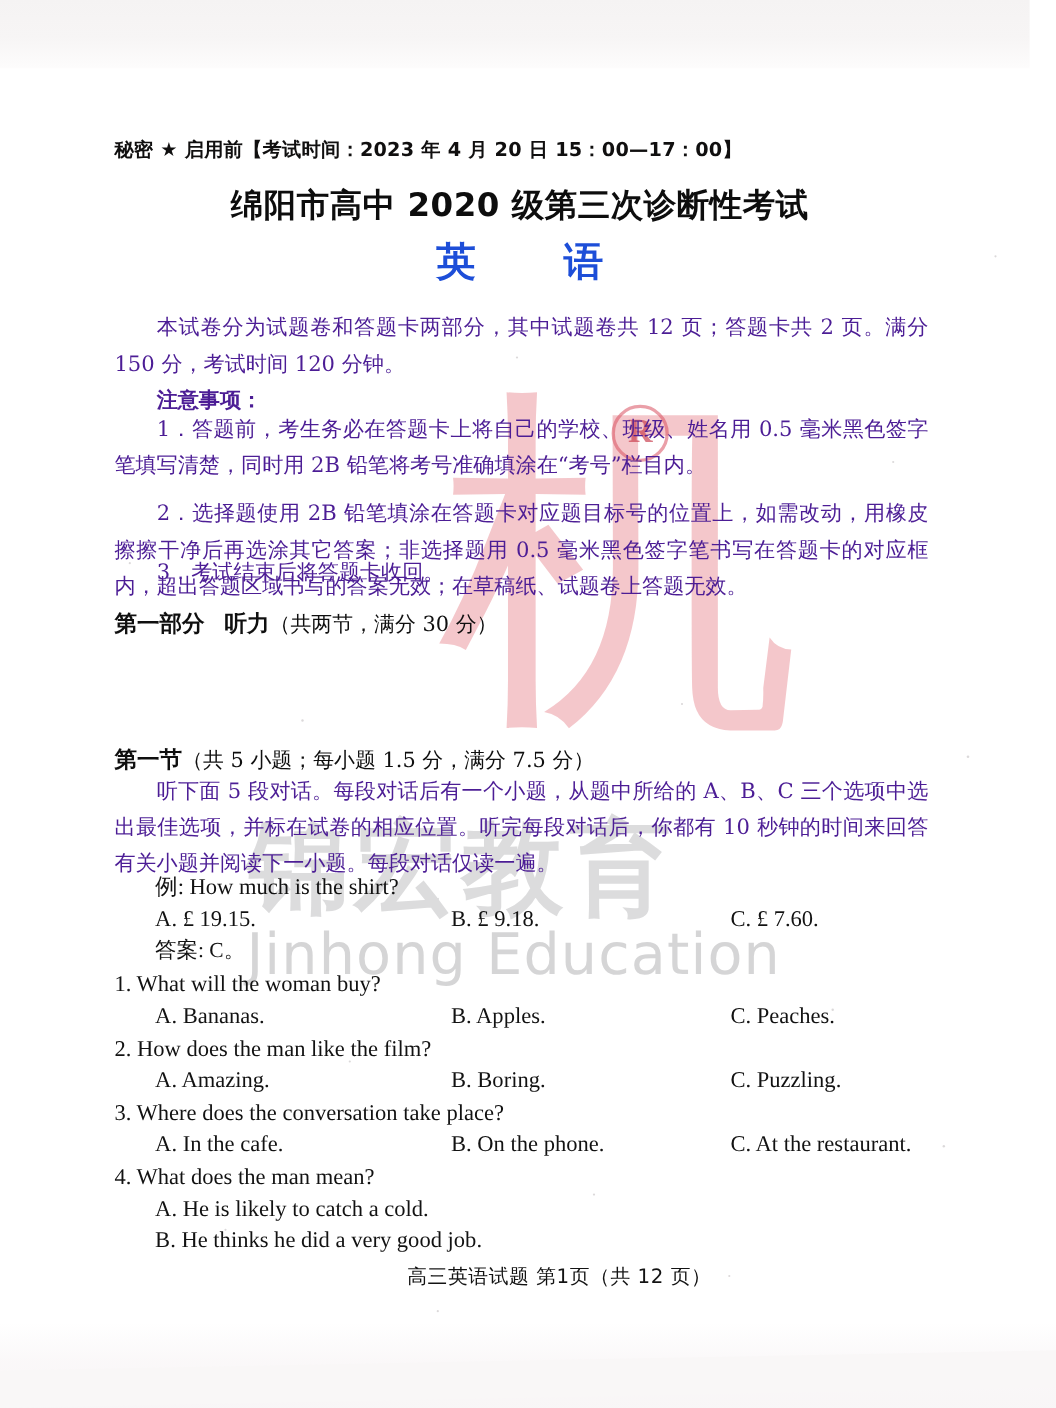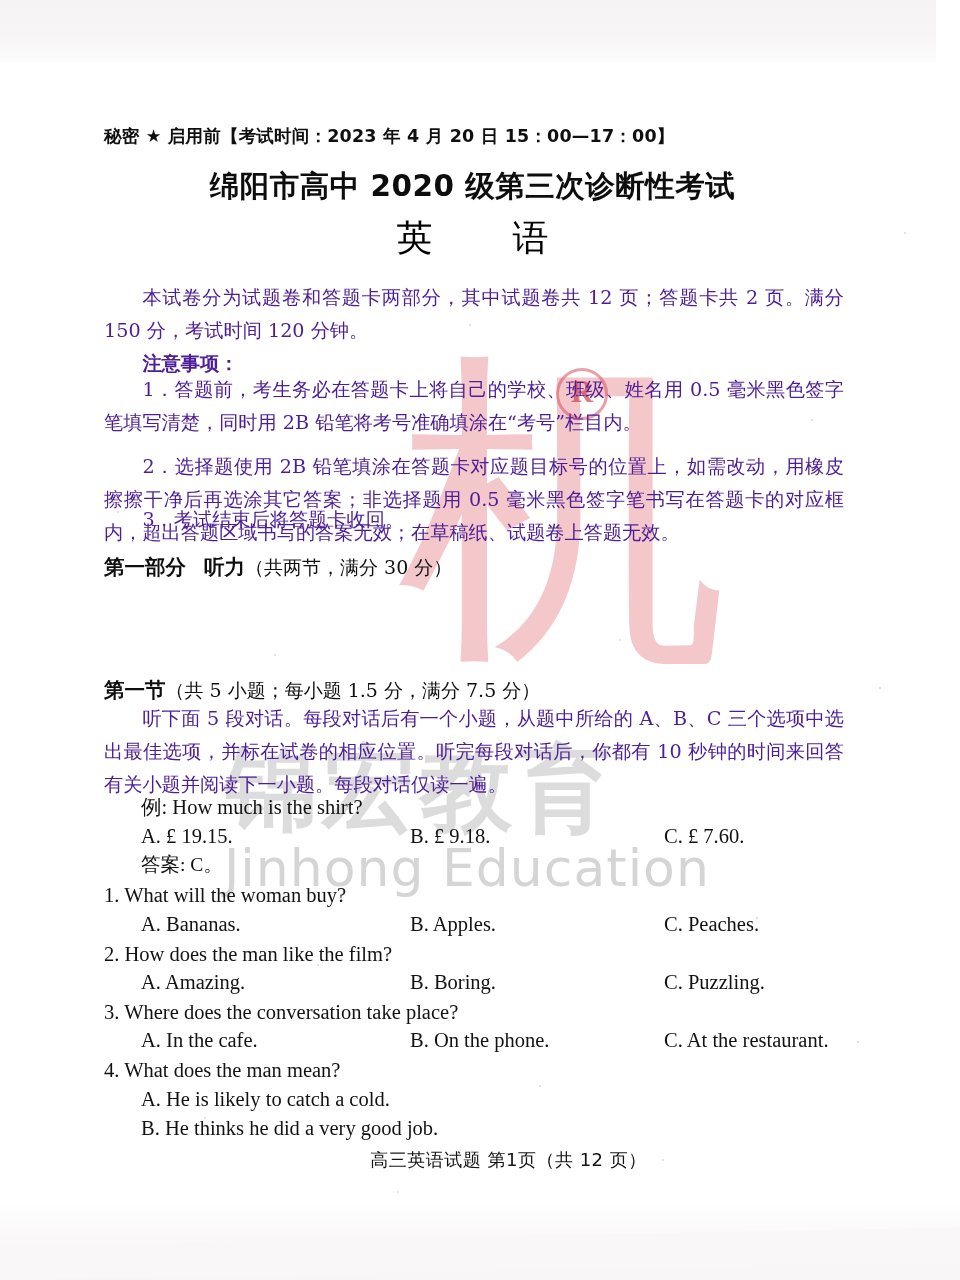--- a/index.html
+++ b/index.html
@@ -157,25 +157,25 @@
     font-size: 29.5px;
     letter-spacing: 0.5px;
     color: #0d0d0d;
   }
   .subject-title {
     position: absolute;
     left: 0; top: 214px;
     width: 945px;
     text-align: center;
     font-family: "DejaVu Sans", sans-serif;
-    font-weight: 400;
+    font-weight: 700;
     font-size: 36px;
     letter-spacing: 22px;
     text-indent: 22px;
-    color: #000000;
+    color: #1d4ed8;
   }
 
   .para {
     position: absolute;
     left: 104px;
     width: 740px;
     font-family: "DejaVu Serif", serif;
     font-size: 19.2px;
     line-height: 33px;
     color: #4c1d95;

